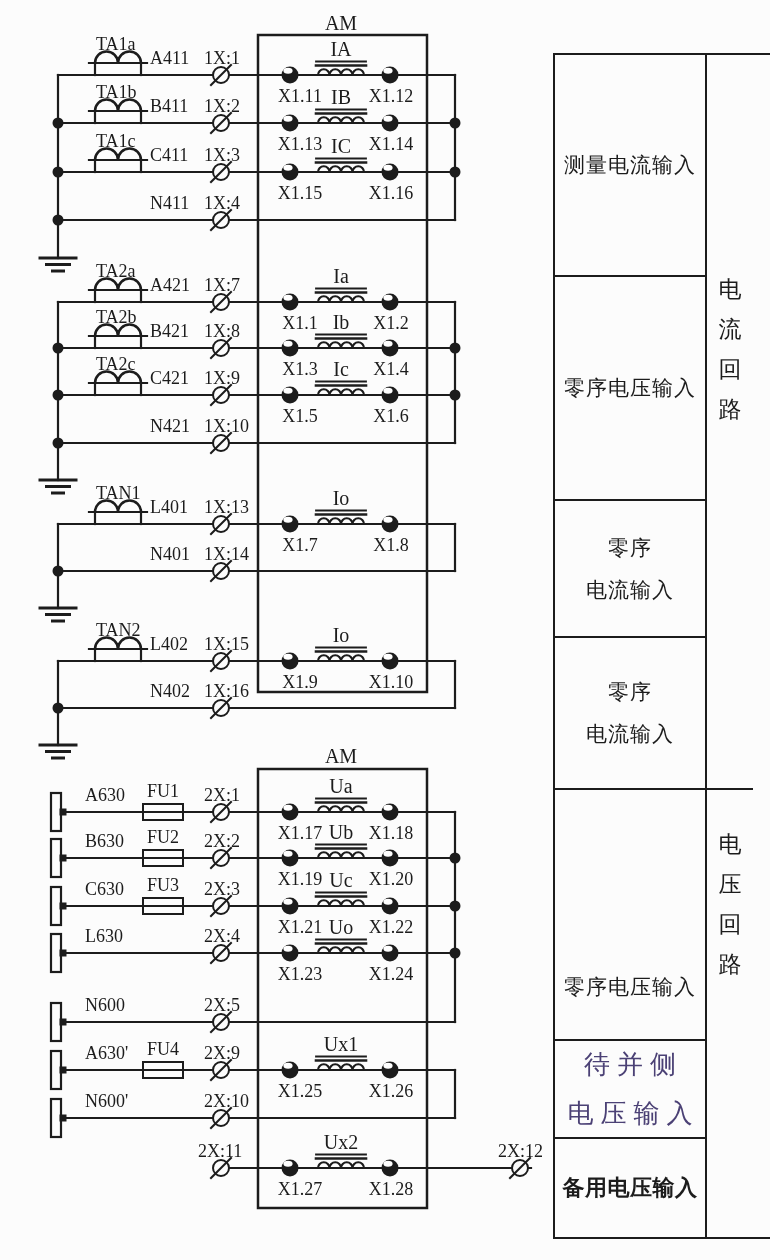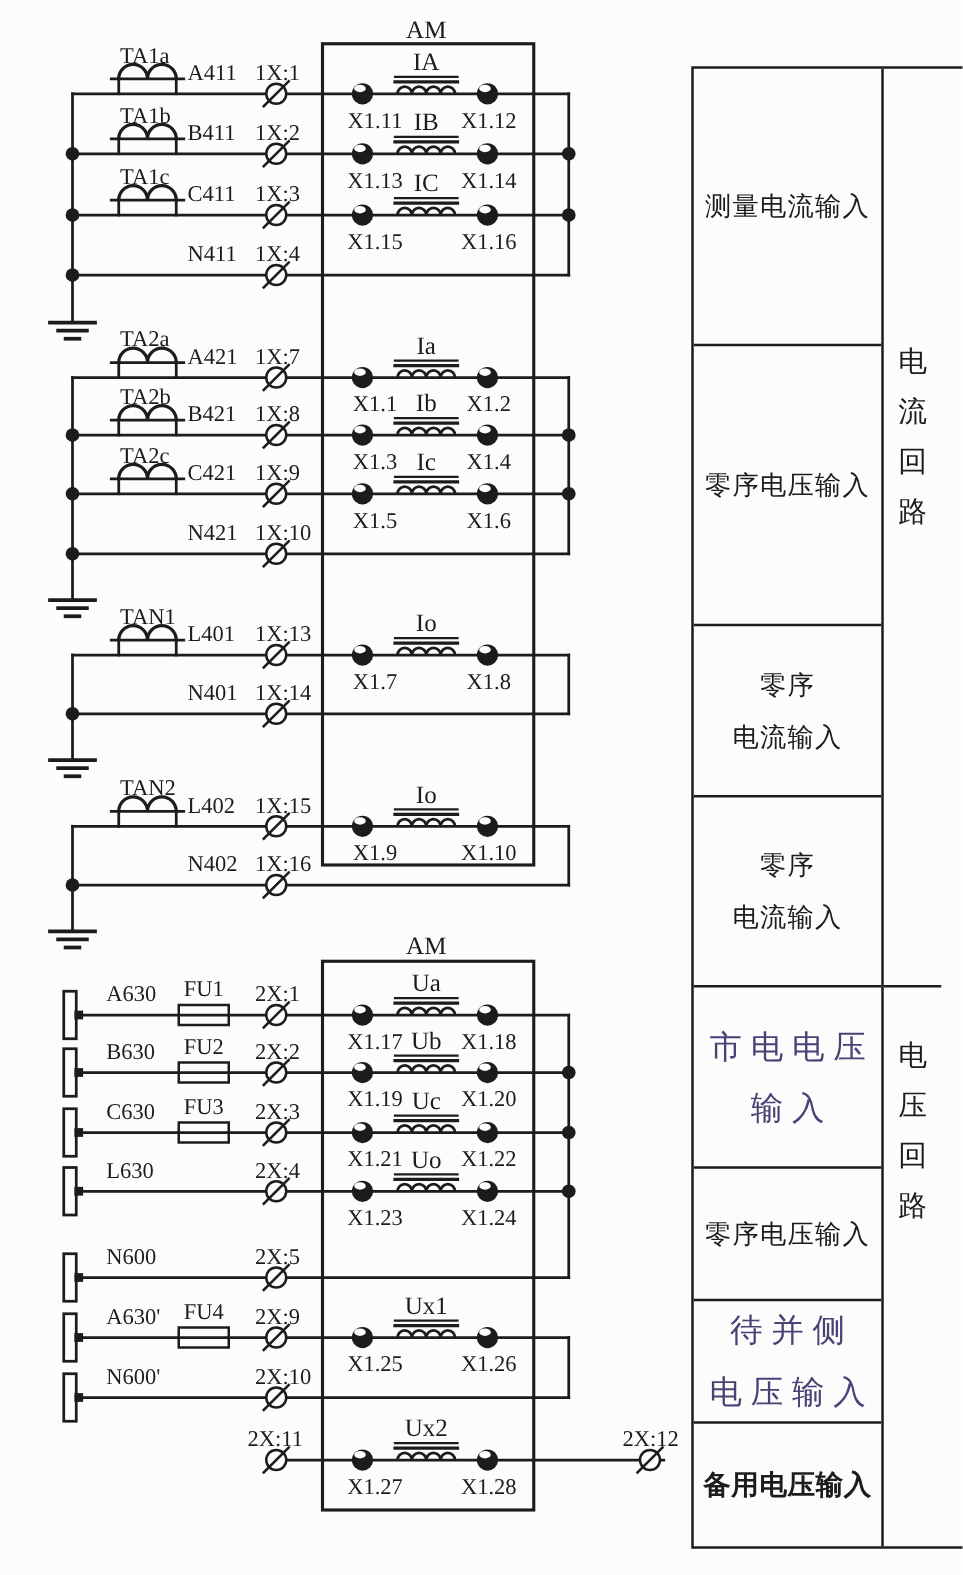--- a/index.html
+++ b/index.html
@@ -398,24 +398,20 @@
         <div class="tline">零序电压输入</div>
       </div>
     <div class="tcell" style="top:446px;height:137px">
         <div class="tline">零序</div>
         <div class="tline">电流输入</div>
       </div>
     <div class="tcell" style="top:583px;height:152px">
         <div class="tline">零序</div>
         <div class="tline">电流输入</div>
       </div>
-    <div class="tcell accent" style="top:735px;height:145px">
-        <div class="tline">市电电压</div>
-        <div class="tline">输入</div>
-      </div>
     <div class="tcell" style="top:880px;height:106px">
         <div class="tline">零序电压输入</div>
       </div>
     <div class="tcell accent" style="top:986px;height:98px">
         <div class="tline">待并侧</div>
         <div class="tline">电压输入</div>
       </div>
     <div class="tcell big last" style="top:1084px;height:97px">
         <div class="tline">备用电压输入</div>
       </div>

